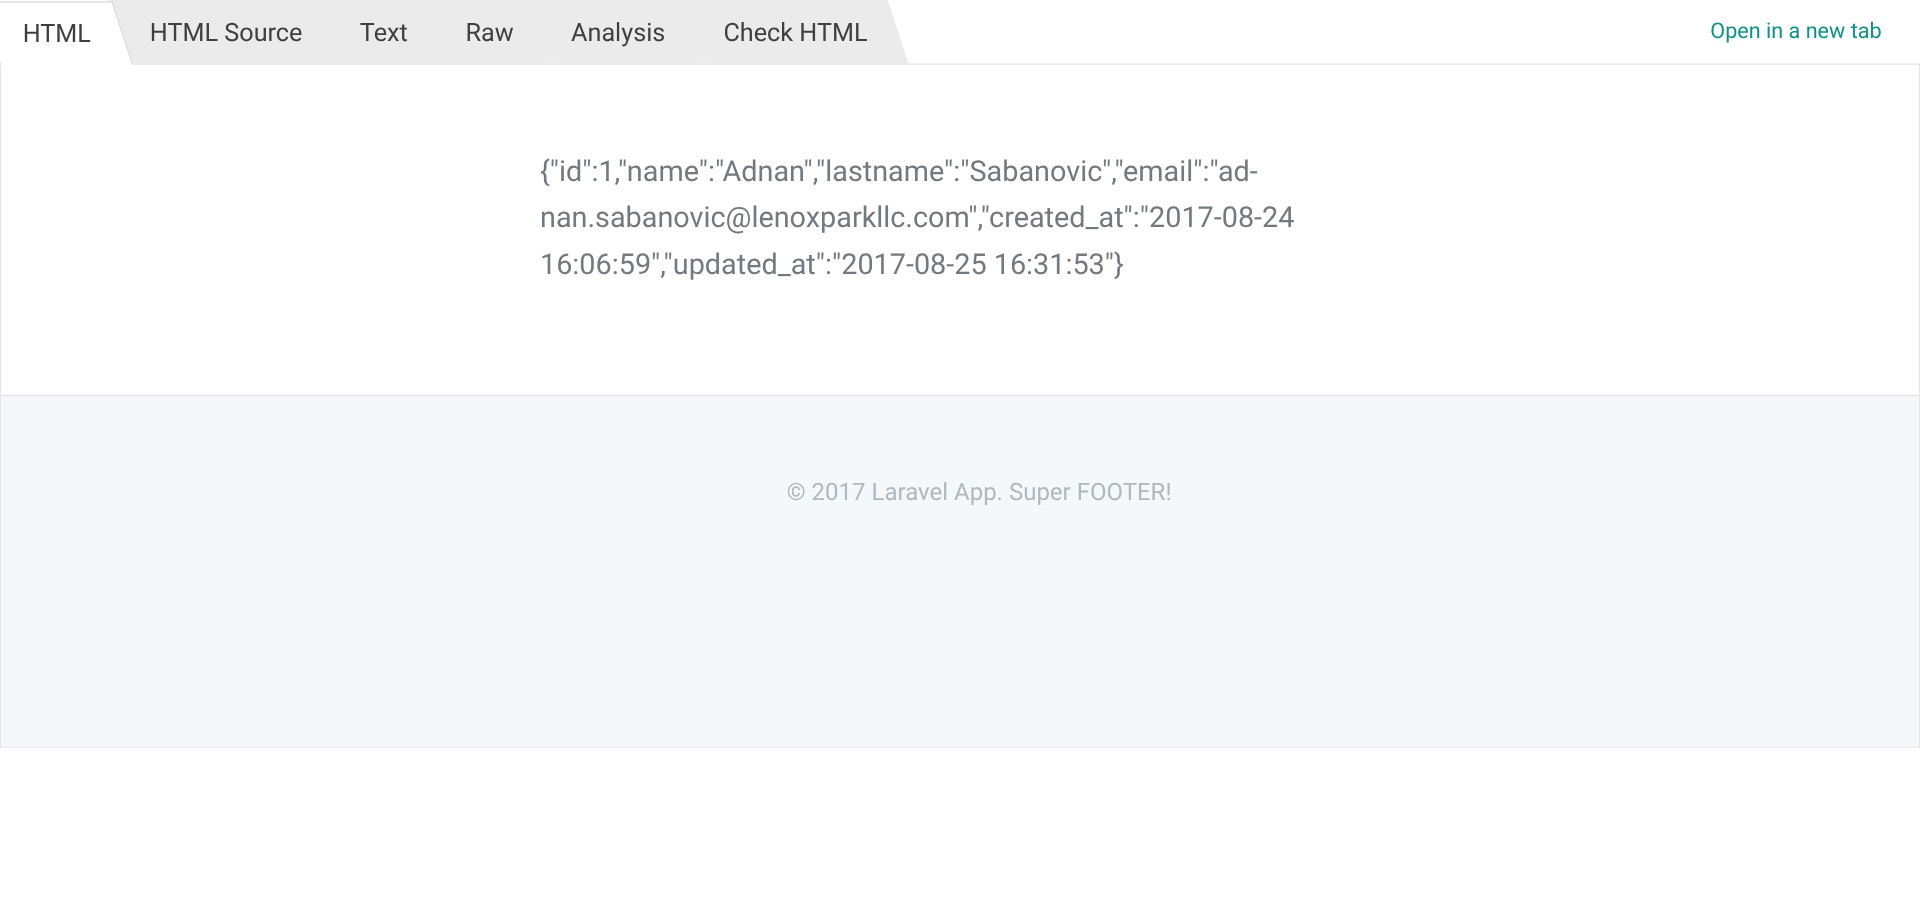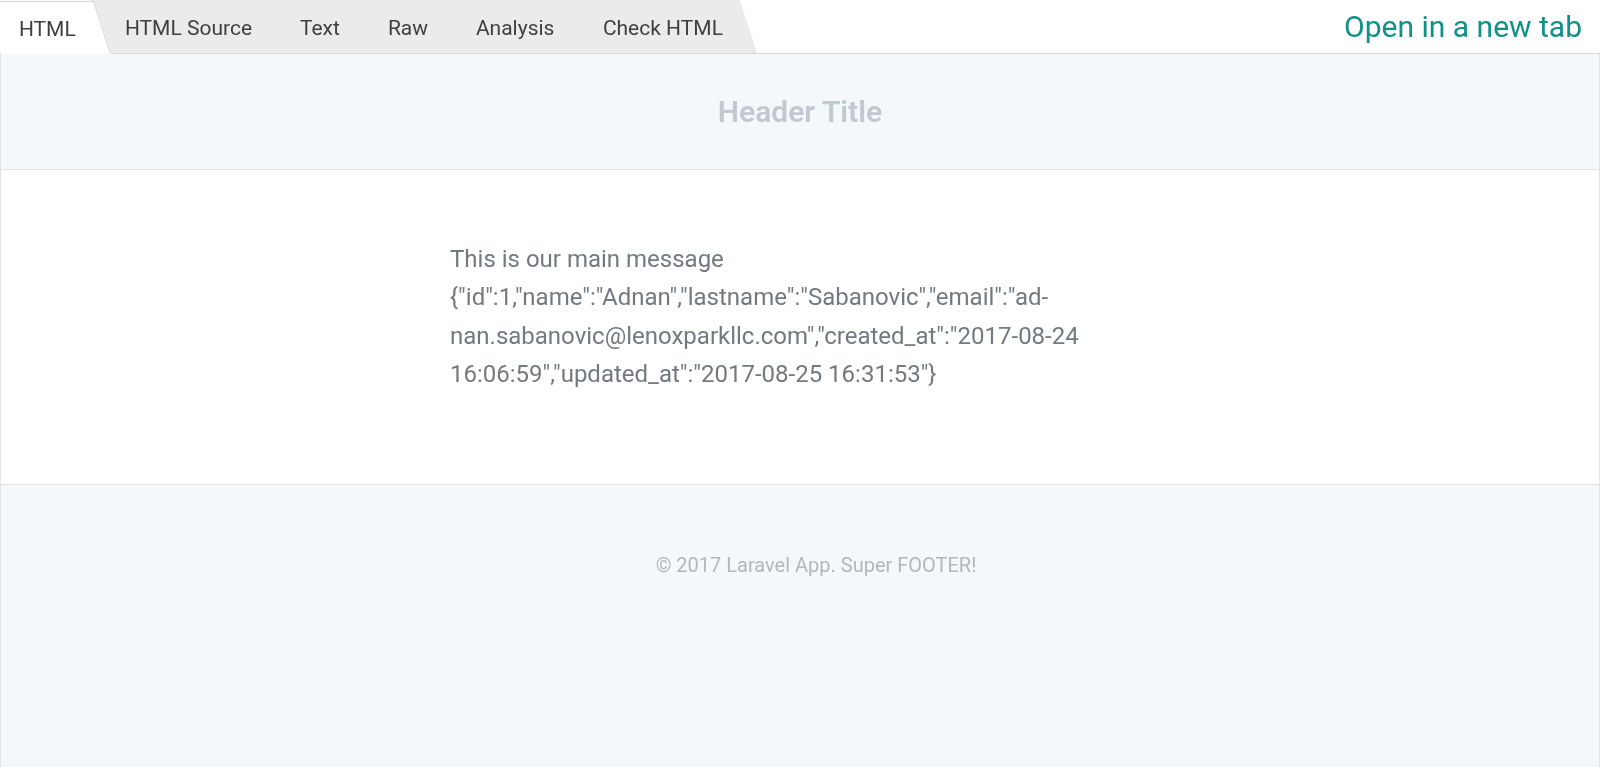--- a/index.html
+++ b/index.html
@@ -54,22 +54,22 @@
       border: 1px solid #d8d8d8;
       border-bottom: 1px solid #ffffff;
       z-index: 2;
       margin-bottom: -1px;
     }
     .spacer {
       flex: 1;
     }
     .open-link {
       color: #0f9089;
-      font-size: 30px;
-      padding-right: 18px;
+      font-size: 18px;
+      padding-right: 32px;
       cursor: pointer;
     }
     .content-wrapper {
       width: 100%;
       border: 1px solid #e3e3e3;
       border-top: none;
       background: #ffffff;
     }
     .header-band {
       background: #f5f8fa;
@@ -134,27 +134,23 @@
     </div>
     <div class="tab">
       <span class="tab-inner">Check HTML</span>
     </div>
   </div>
   <div class="spacer"></div>
   <a class="open-link">Open in a new tab</a>
 </div>
 
 <div class="content-wrapper">
-  <div class="header-band">
-    <div class="header-title">Header Title</div>
-  </div>
 
   <div class="main-body">
     <div class="body-inner">
-      <p>This is our main message</p>
       <p>{"id":1,"name":"Adnan","lastname":"Sabanovic","email":"ad­nan.sabanovic@lenoxparkllc.com","created_at":"2017-08-24 16:06:59","updated_at":"2017-08-25 16:31:53"}</p>
     </div>
   </div>
 
   <div class="footer-band">
     <div class="footer-text">© 2017 Laravel App. Super FOOTER!</div>
   </div>
 </div>
 
 </body></html>

